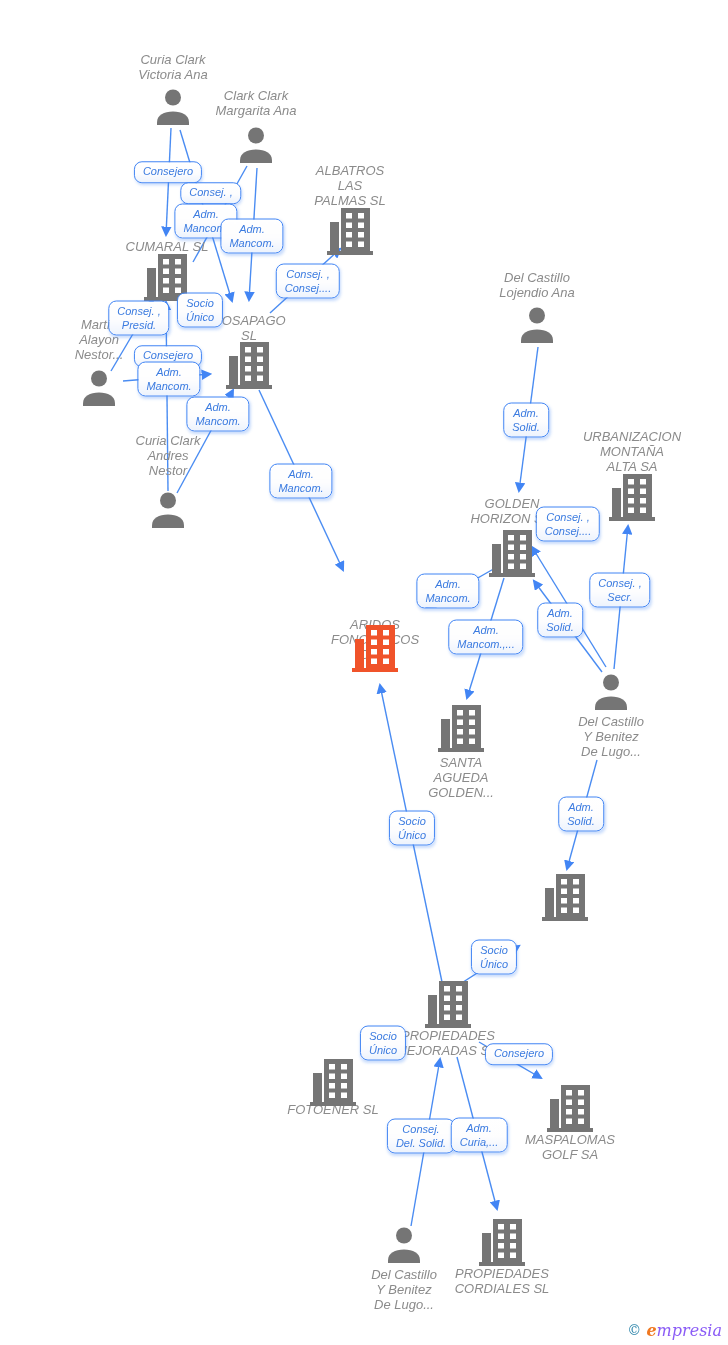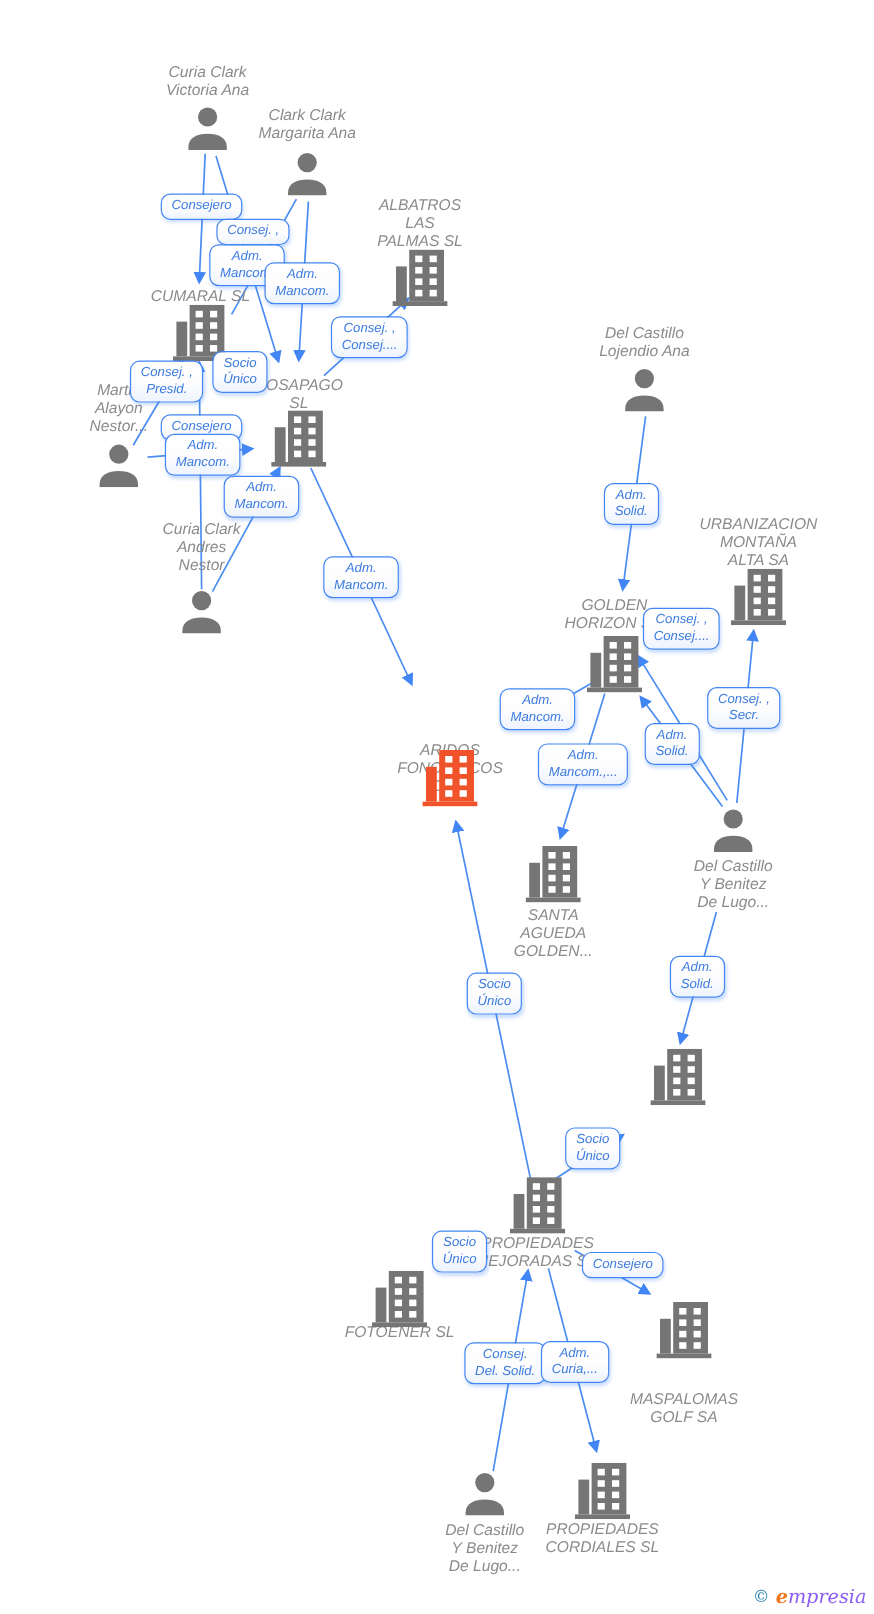--- a/index.html
+++ b/index.html
@@ -303,21 +303,21 @@
           <rect x="19" y="5" width="6" height="5.5"></rect>
           <rect x="31" y="5" width="6" height="5.5"></rect>
           <rect x="19" y="14.5" width="6" height="5.5"></rect>
           <rect x="31" y="14.5" width="6" height="5.5"></rect>
           <rect x="19" y="24" width="6" height="5.5"></rect>
           <rect x="31" y="24" width="6" height="5.5"></rect>
           <rect x="19" y="33.5" width="6" height="5.5"></rect>
           <rect x="31" y="33.5" width="6" height="5.5"></rect>
         </g>
       </svg></div>
-    <div class="node-label" style="left: 570px; top: 1132px; margin-top: 26px;">
+    <div class="node-label" style="left: 570px; top: 1132px;">
       <div>MASPALOMAS</div>
       <div>GOLF SA</div>
     </div>
     <div class="node-icon" style="left: 570px; top: 1085px;"><svg width="46" height="47" viewBox="0 0 46 47">
         <rect x="0" y="43" width="46" height="4" fill="#757575"></rect>
         <rect x="3" y="14" width="9" height="29" fill="#757575"></rect>
         <rect x="14" y="0" width="29" height="43" fill="#757575"></rect>
         <g fill="#ffffff">
           <rect x="19" y="5" width="6" height="5.5"></rect>
           <rect x="31" y="5" width="6" height="5.5"></rect>

